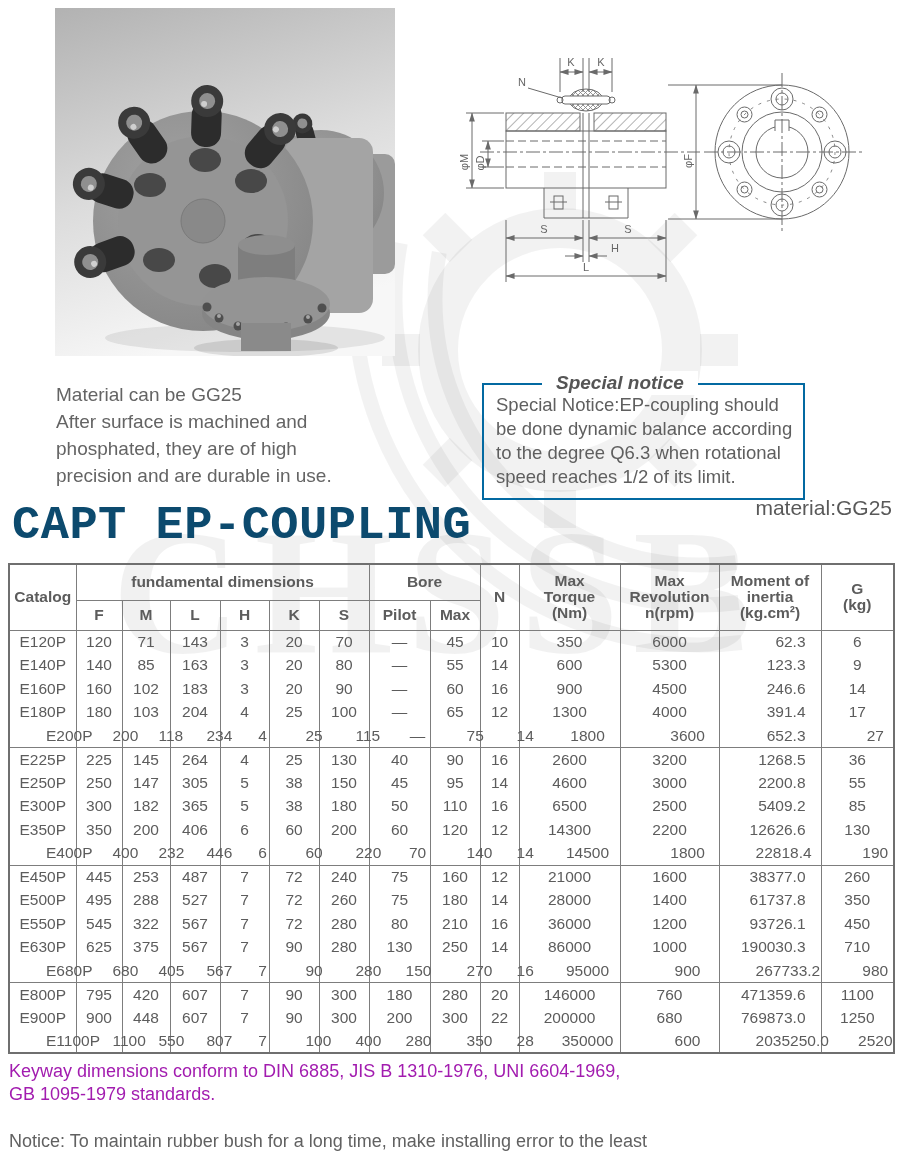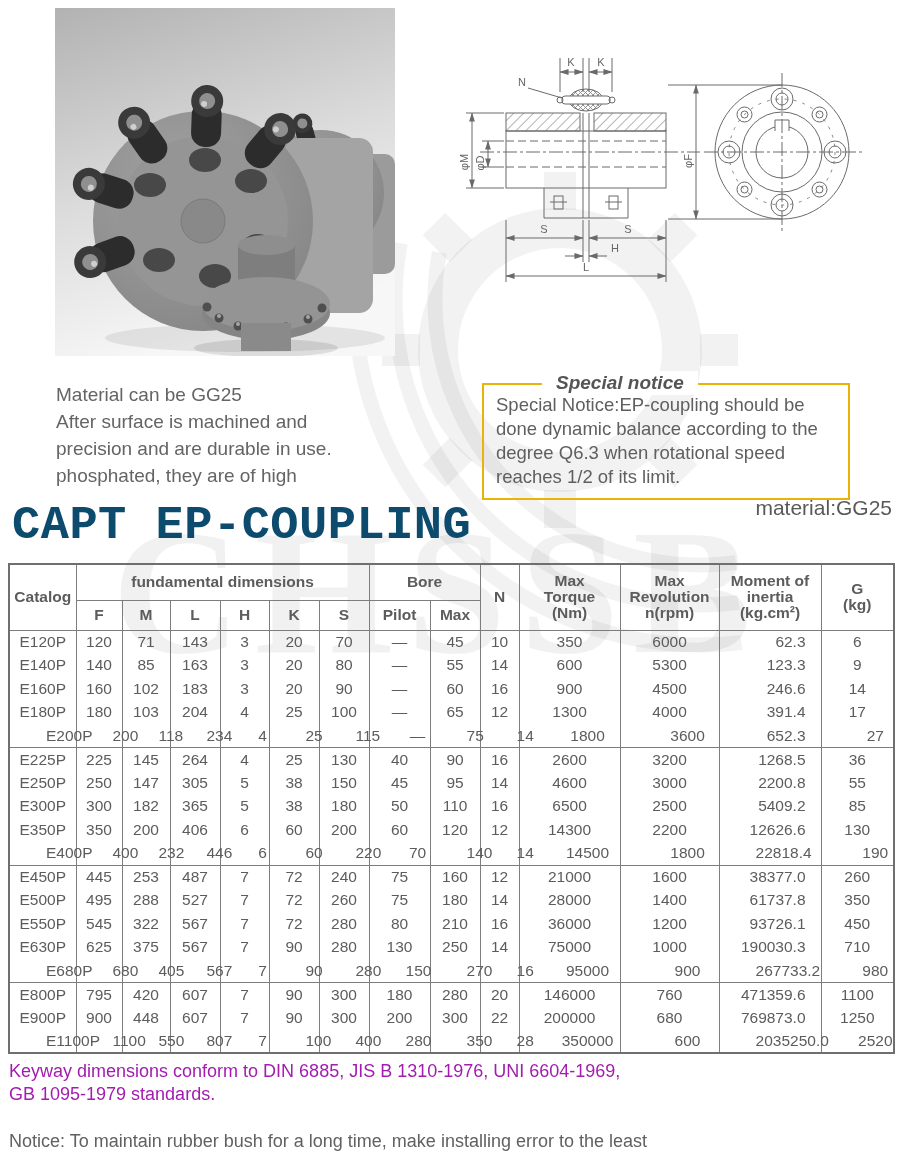--- a/index.html
+++ b/index.html
@@ -7,22 +7,22 @@
   .page { position:relative; width:900px; height:1159px; background:#fff; overflow:hidden;
           font-family:"Liberation Sans", sans-serif; color:#5e5e5e; }
 
   .watermark { position:absolute; left:0; top:0; z-index:0; }
   .photo    { position:absolute; left:55px; top:8px;  z-index:2; }
   .drawing  { position:absolute; left:448px; top:0;   z-index:2; }
 
   .material-note { position:absolute; left:56px; top:381px; z-index:2;
                    font-size:19px; line-height:27px; color:#646464; }
 
-  .notice-box { position:absolute; left:482px; top:383px; width:368px; z-index:2;
-                border:2px solid #eab308; padding:8px 10px 9px 12px;
+  .notice-box { position:absolute; left:482px; top:383px; width:323px; z-index:2;
+                border:2px solid #0369a1; padding:8px 10px 9px 12px;
                 font-size:18.5px; line-height:24px; color:#5f5f5f; }
   .notice-title { position:absolute; top:-14px; left:58px; background:#fff; padding:0 14px;
                   font-weight:bold; font-style:italic; font-size:19px; color:#555; white-space:nowrap; }
 
   .main-title { position:absolute; left:12px; top:499px; z-index:2;
                 font-size:47px; font-weight:bold; color:#0c4a6e; letter-spacing:0.5px;font-family:Liberation Mono, monospace; }
   .material-label { position:absolute; right:8px; top:496px; z-index:2;
                     font-size:21px; color:#595959; }
 
   .spec-table { position:absolute; left:8px; top:563px; z-index:1; }
@@ -293,22 +293,22 @@
       <text x="96" y="233">S</text>
       <text x="180" y="233">S</text>
       <text x="167" y="252">H</text>
       <text x="138" y="271">L</text>
     </g>
   </svg>
 
   <div class="material-note">
     <div>Material can be GG25</div>
     <div>After surface is machined and</div>
+    <div>phosphated, they are of high</div>
     <div>precision and are durable in use.</div>
-    <div>phosphated, they are of high</div>
   </div>
 
   <div class="notice-box">
     <span class="notice-title">Special notice</span>
     <span>Special Notice:EP-coupling should be done dynamic balance according to the degree Q6.3 when rotational speed reaches 1/2 of its limit.</span>
   </div>
 
   <div class="main-title">CAPT EP-COUPLING</div>
   <div class="material-label">material:GG25</div>
 
@@ -572,21 +572,21 @@
             <td class="c0">E630P</td>
             <td class="c1">625</td>
             <td class="c2">375</td>
             <td class="c3">567</td>
             <td class="c4">7</td>
             <td class="c5">90</td>
             <td class="c6">280</td>
             <td class="c7">130</td>
             <td class="c8">250</td>
             <td class="c9">14</td>
-            <td class="c10">75000</td>
+            <td class="c10">86000</td>
             <td class="c11">1000</td>
             <td class="c12">190030.3</td>
             <td class="c13">710</td>
           </tr>
           <tr class="group-end">
             <td class="c0">E680P</td>
             <td class="c1">680</td>
             <td class="c2">405</td>
             <td class="c3">567</td>
             <td class="c4">7</td>

